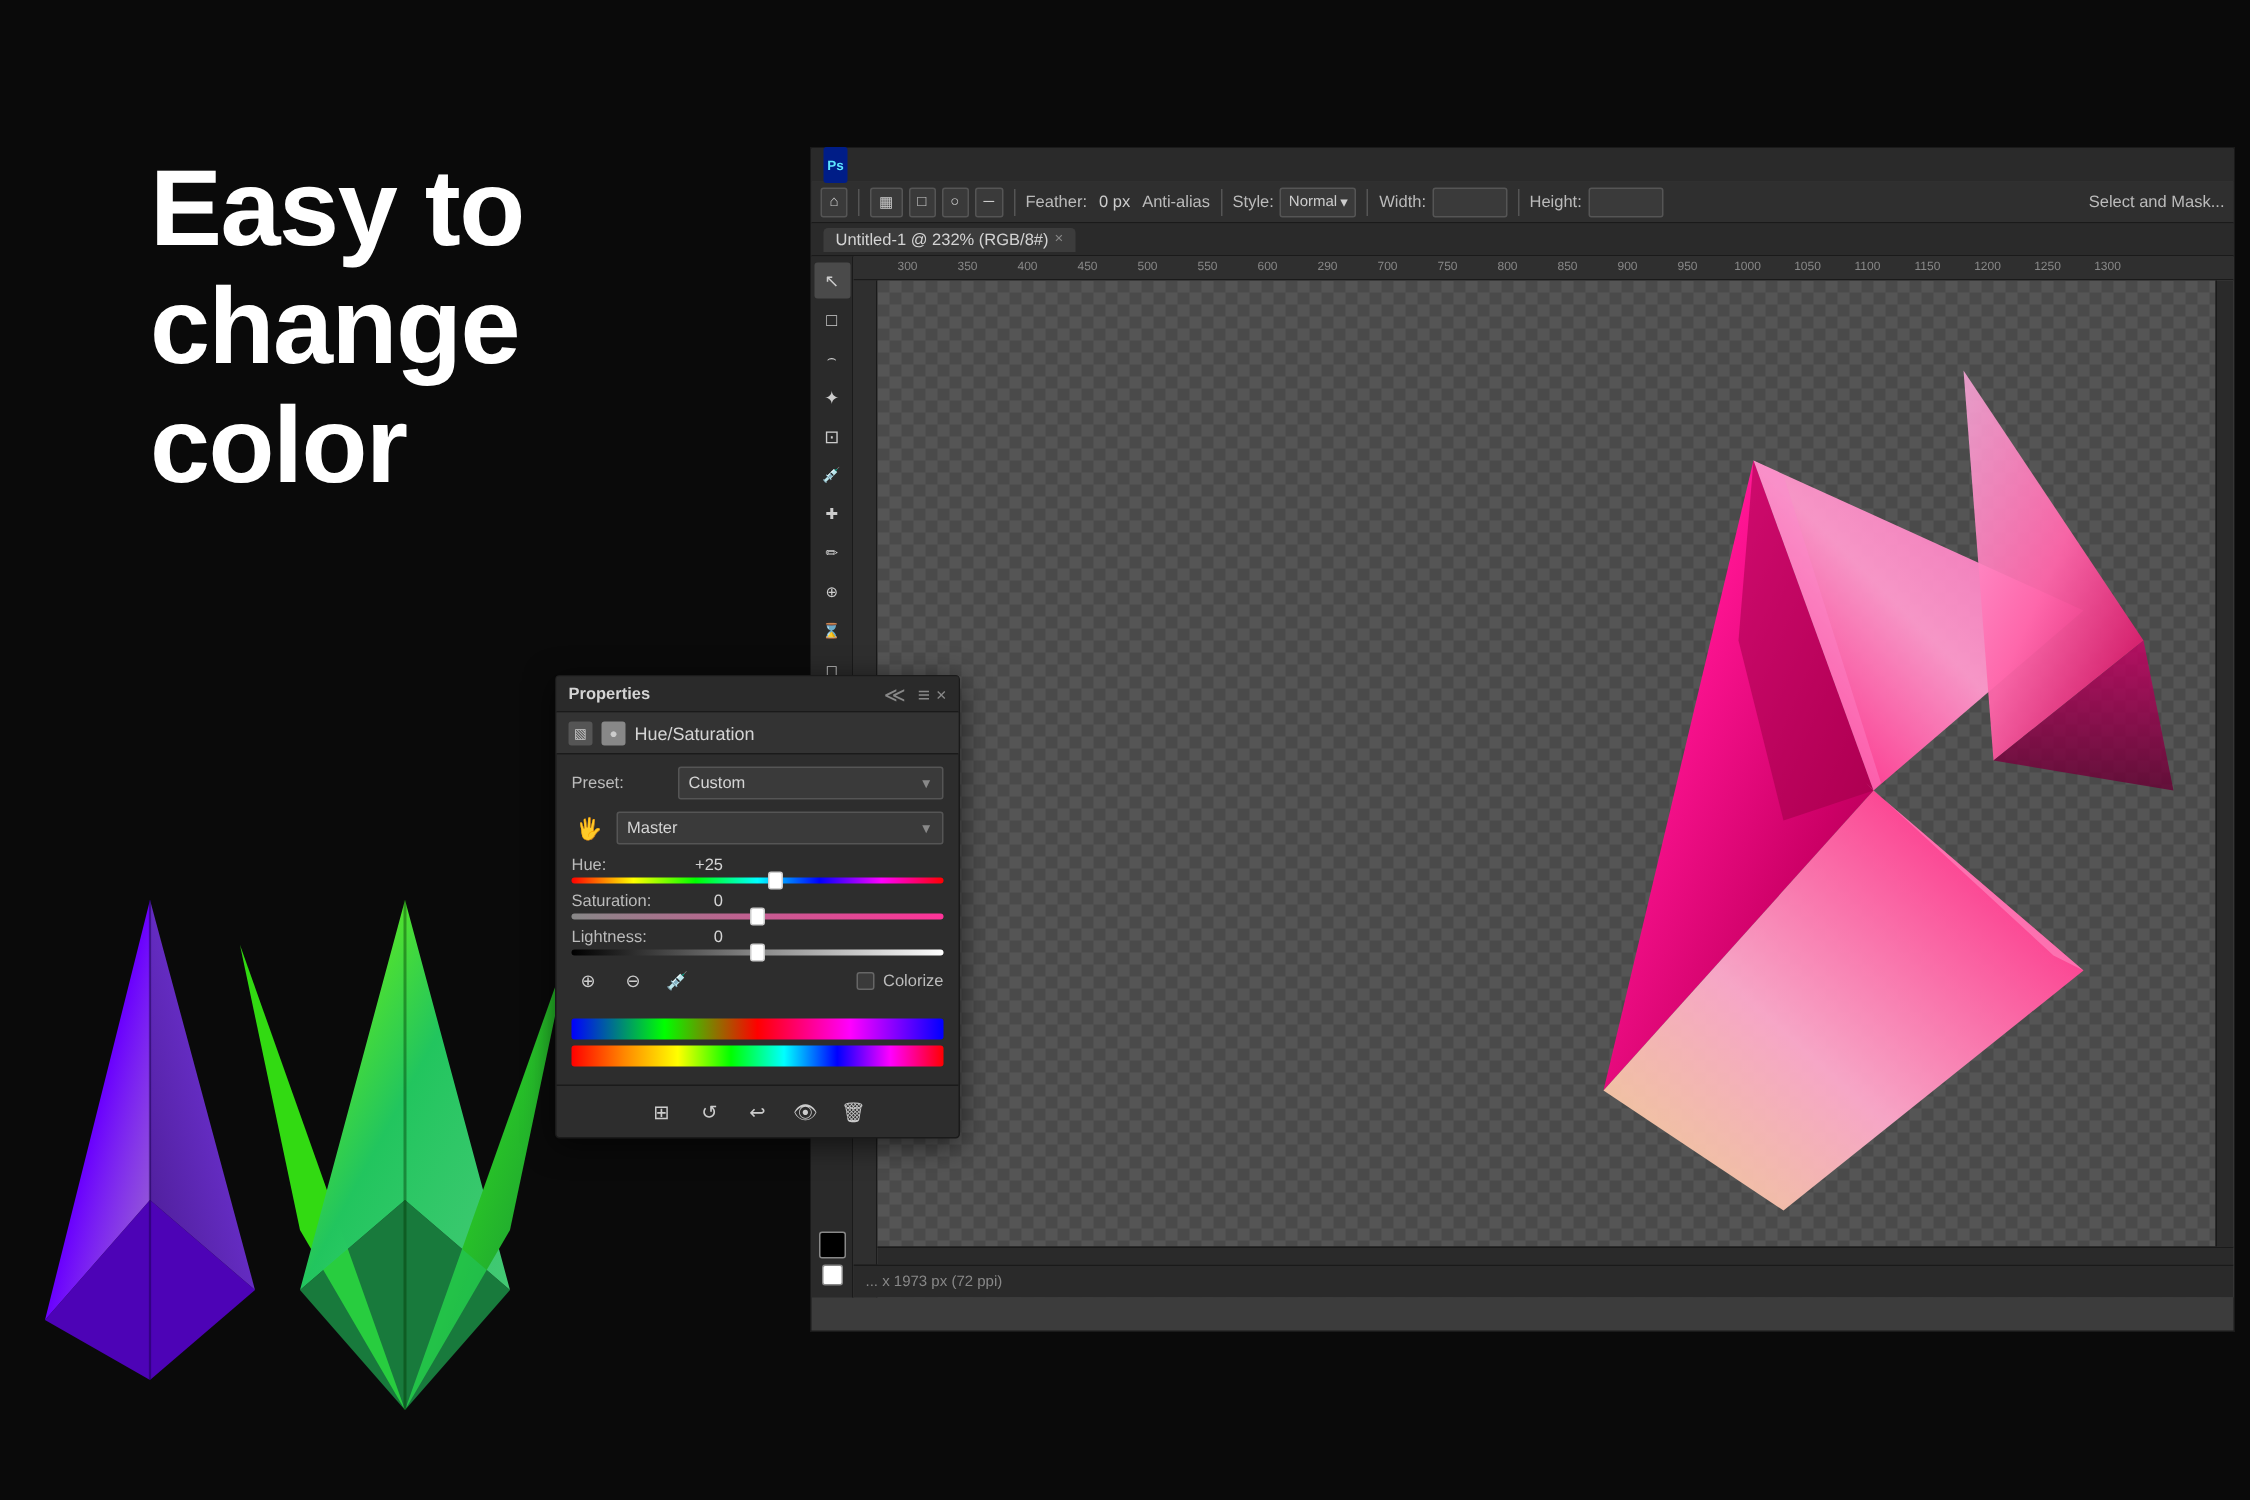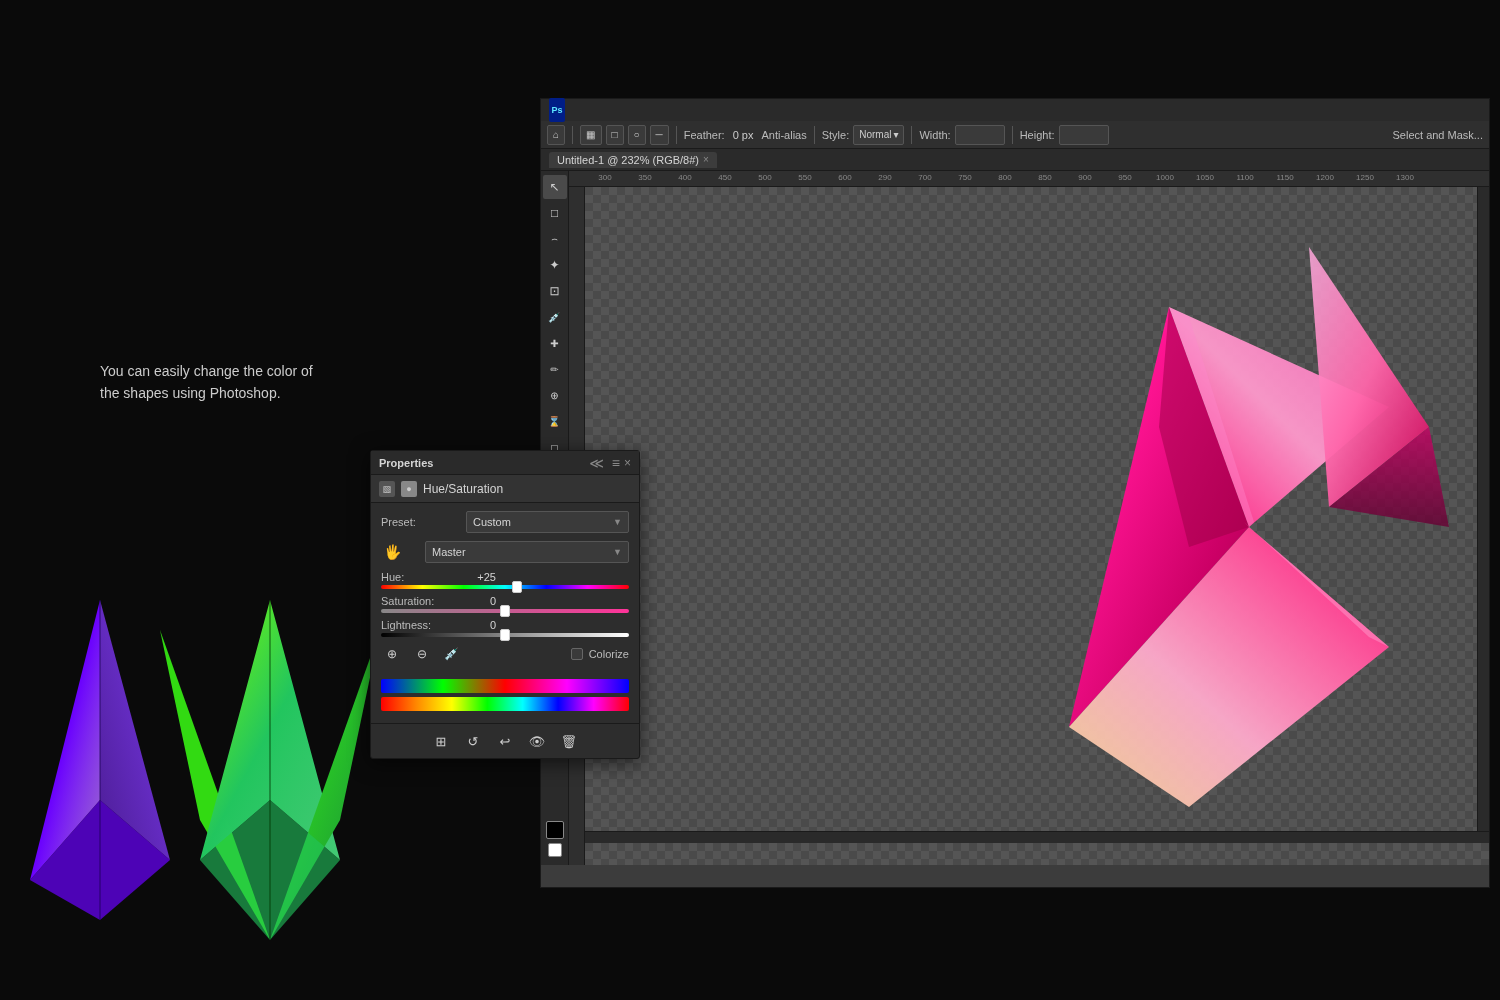--- a/index.html
+++ b/index.html
@@ -330,21 +330,21 @@
     }
 
     .panel-body {
       padding: 8px 10px;
     }
 
     .panel-row {
       display: flex;
       align-items: center;
       margin-bottom: 8px;
-      gap: 20px;
+      gap: 6px;
     }
 
     .panel-label {
       color: #bbb;
       font-size: 11px;
       width: 65px;
       flex-shrink: 0;
     }
 
     .panel-select {
@@ -525,24 +525,21 @@
       bottom: 34px;
       width: 12px;
       background: #2a2a2a;
       border-left: 1px solid #1a1a1a;
     }
   </style>
 </head>
 <body>
 
 <div class="left-section">
-  <div class="subtext">
-    <span>You can easily change the color of</span><br>
-    <span>the shapes using Photoshop.</span>
-  </div>
+  <div class="headline">Easy to<br>change<br>color</div>
 
   <div class="shape-purple">
     <svg viewBox="0 0 180 320" width="180" height="320">
 
       <defs>
         <linearGradient id="purpleGrad" x1="0%" y1="0%" x2="100%" y2="100%">
           <stop offset="0%" style="stop-color:#9b59ff;stop-opacity:1"></stop>
           <stop offset="50%" style="stop-color:#6a00ff;stop-opacity:1"></stop>
           <stop offset="100%" style="stop-color:#c084fc;stop-opacity:0.8"></stop>
         </linearGradient>
@@ -732,20 +729,23 @@
             <polygon points="260,300 400,420 380,410 255,295" fill="#ffccee" opacity="0.3"></polygon>
             <polygon points="180,80 200,90 265,295 260,300" fill="#ff88cc" opacity="0.4"></polygon>
           </svg>
         </div>
       </div>
 
       <div class="ps-scrollbar-h"></div>
 
       <div class="ps-scrollbar-v"></div>
 
+      <div class="ps-statusbar">
+        <span class="status-text">... x 1973 px (72 ppi)</span>
+      </div>
     </div>
   </div>
 </div>
 
 <div class="properties-panel">
 
   <div class="panel-titlebar">
     <span class="panel-title-text">Properties</span>
     <div style="display:flex;align-items:center;gap:4px;">
       <span class="panel-collapse">≪</span>

